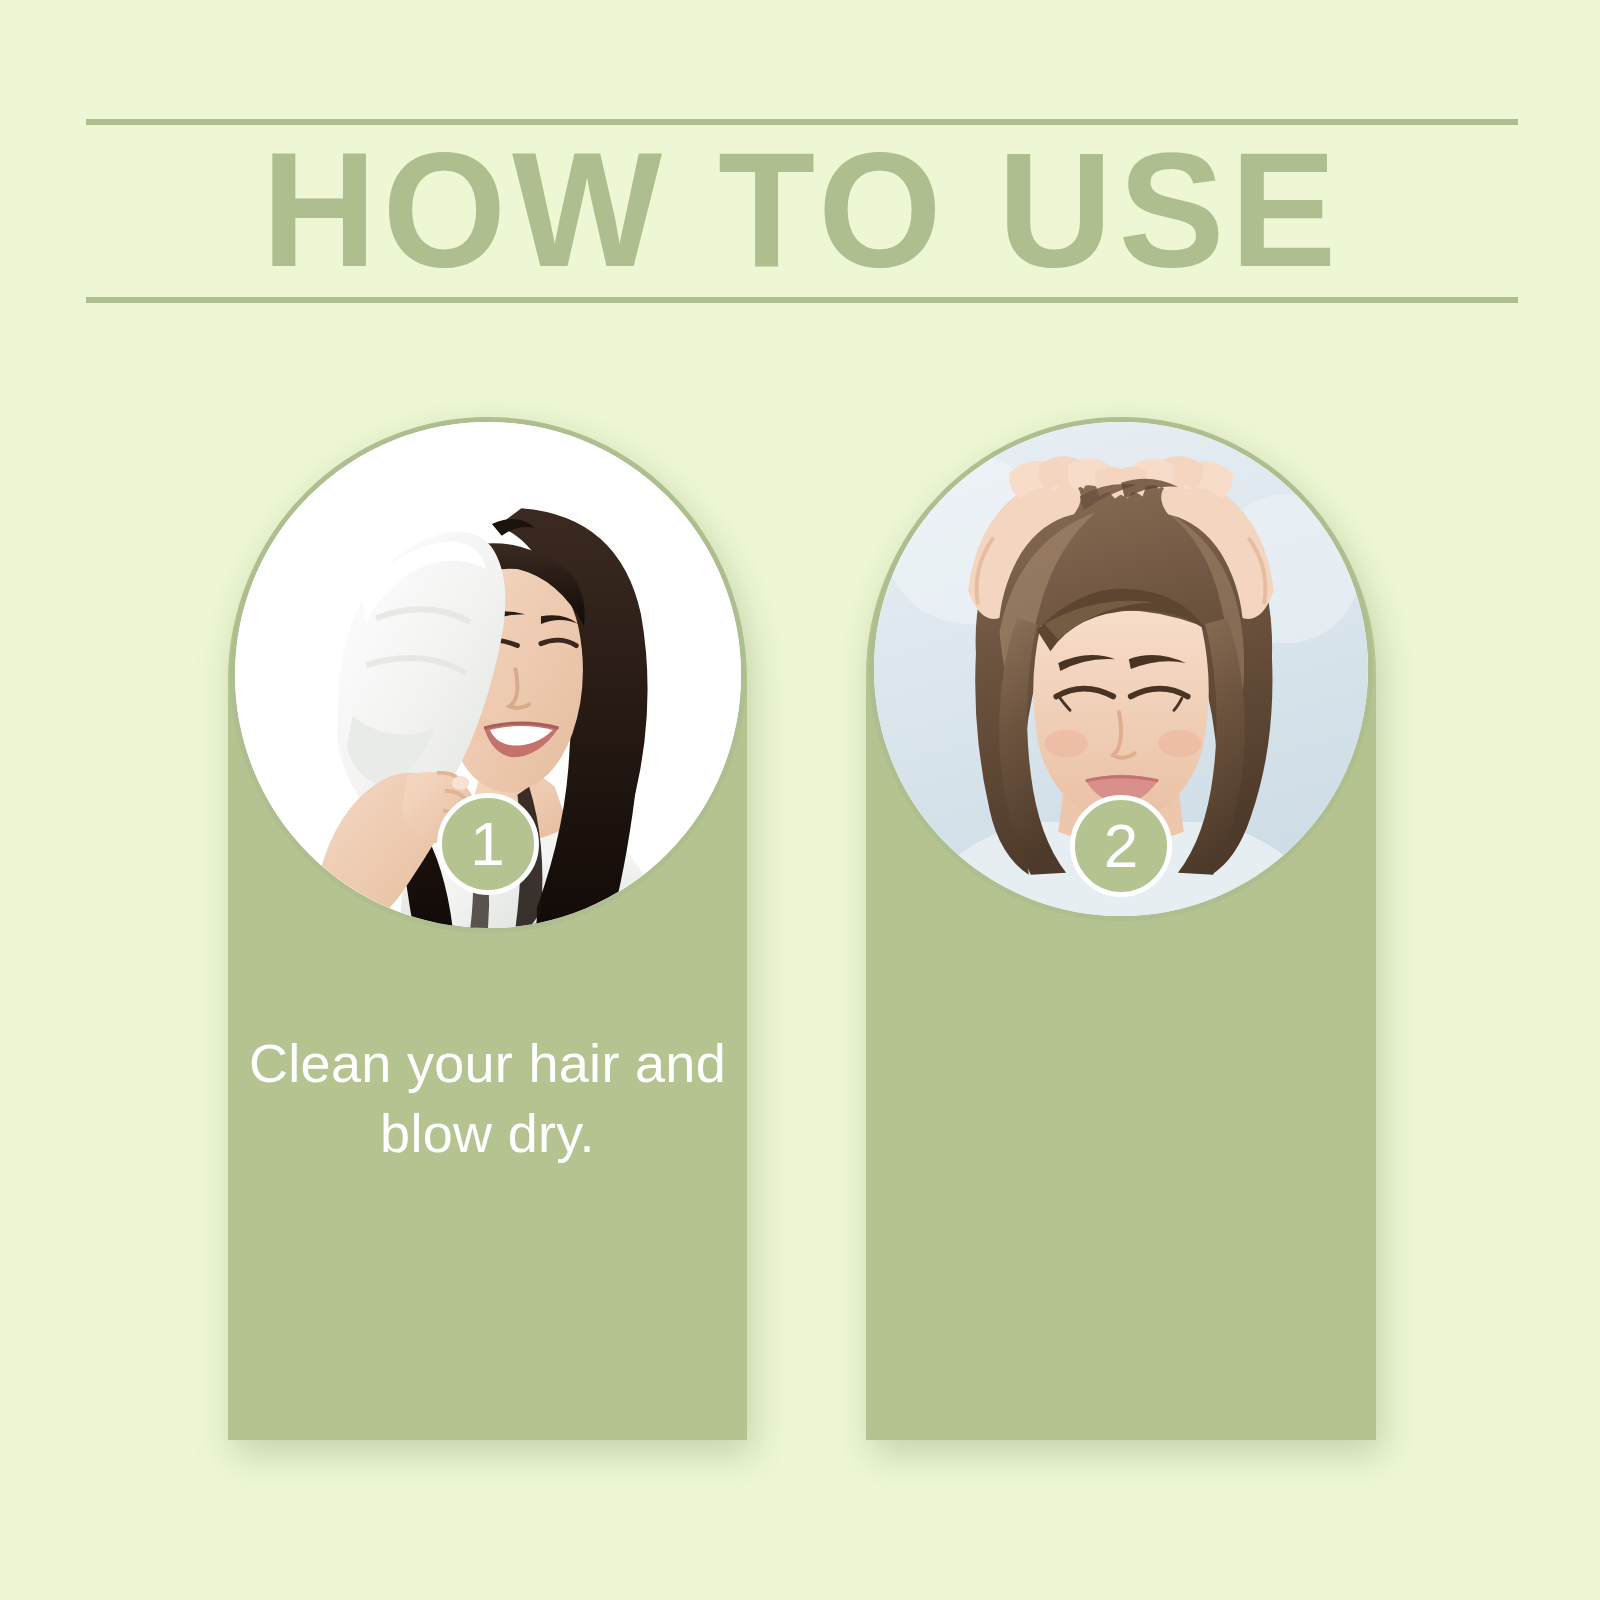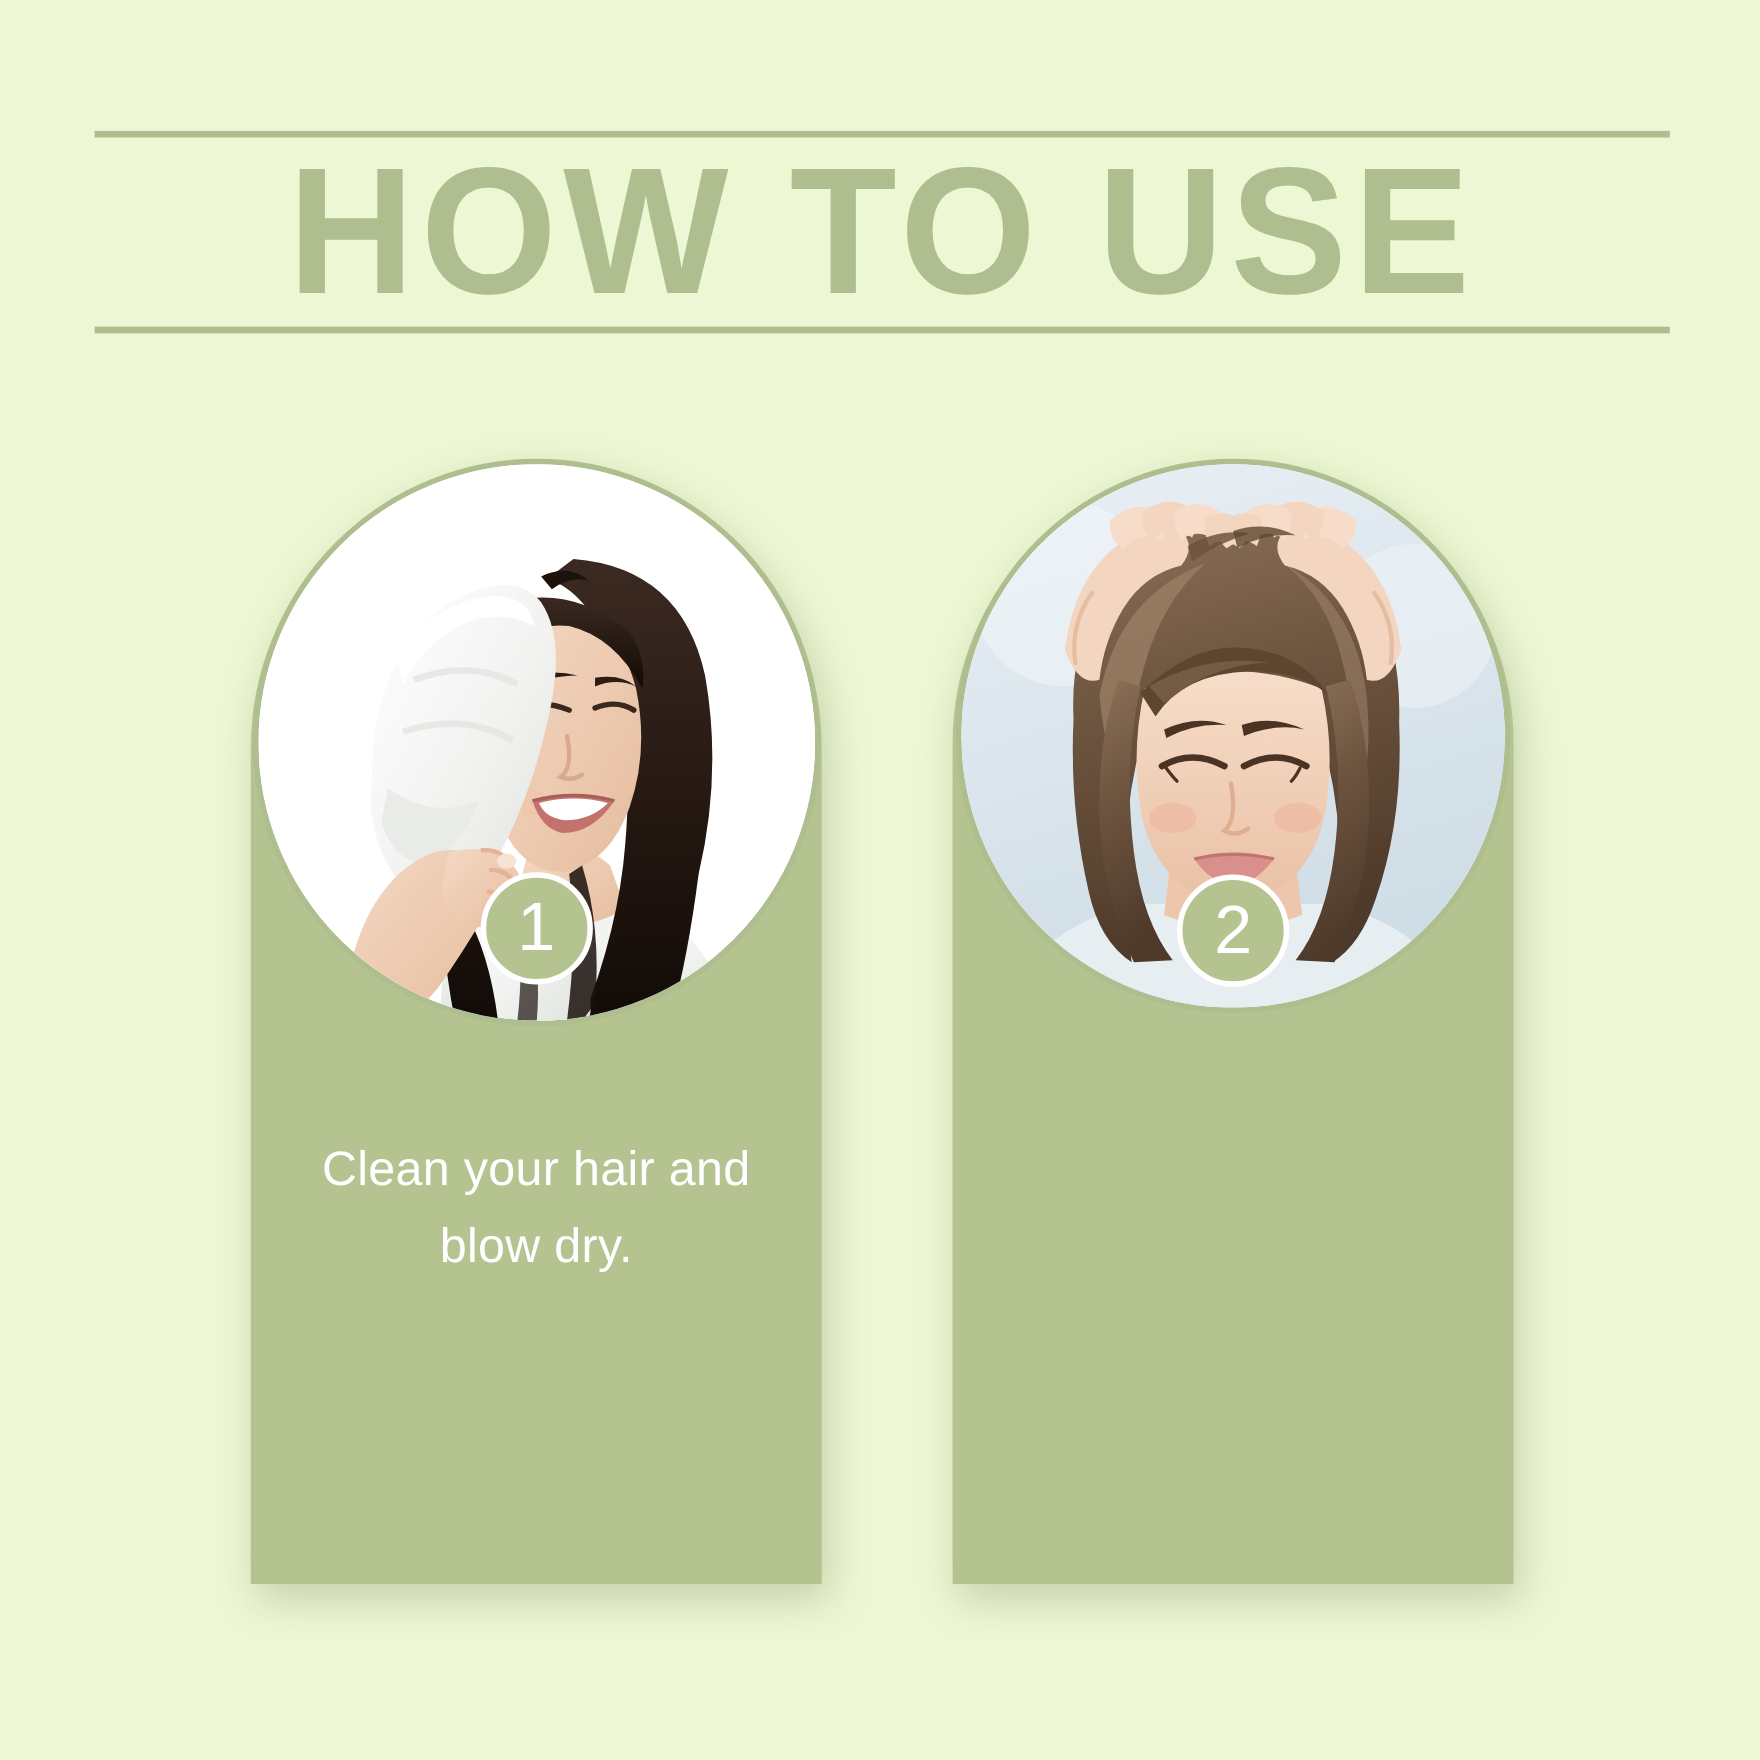--- a/index.html
+++ b/index.html
@@ -118,21 +118,21 @@
   .caption {
     position: absolute;
     left: 0;
     width: 100%;
     box-sizing: border-box;
     padding: 0 14px;
     text-align: center;
     color: #ffffff;
     font-family: "Liberation Sans", sans-serif;
     font-weight: normal;
-    font-size: 44px;
+    font-size: 54px;
     line-height: 70px;
     letter-spacing: 0.3px;
   }
   .card-1 .caption { top: 608px; }
   .card-2 .caption { top: 472px; font-size: 55px; line-height: 71px; }
 </style>
 </head>
 <body>
 
 <div id="page">

